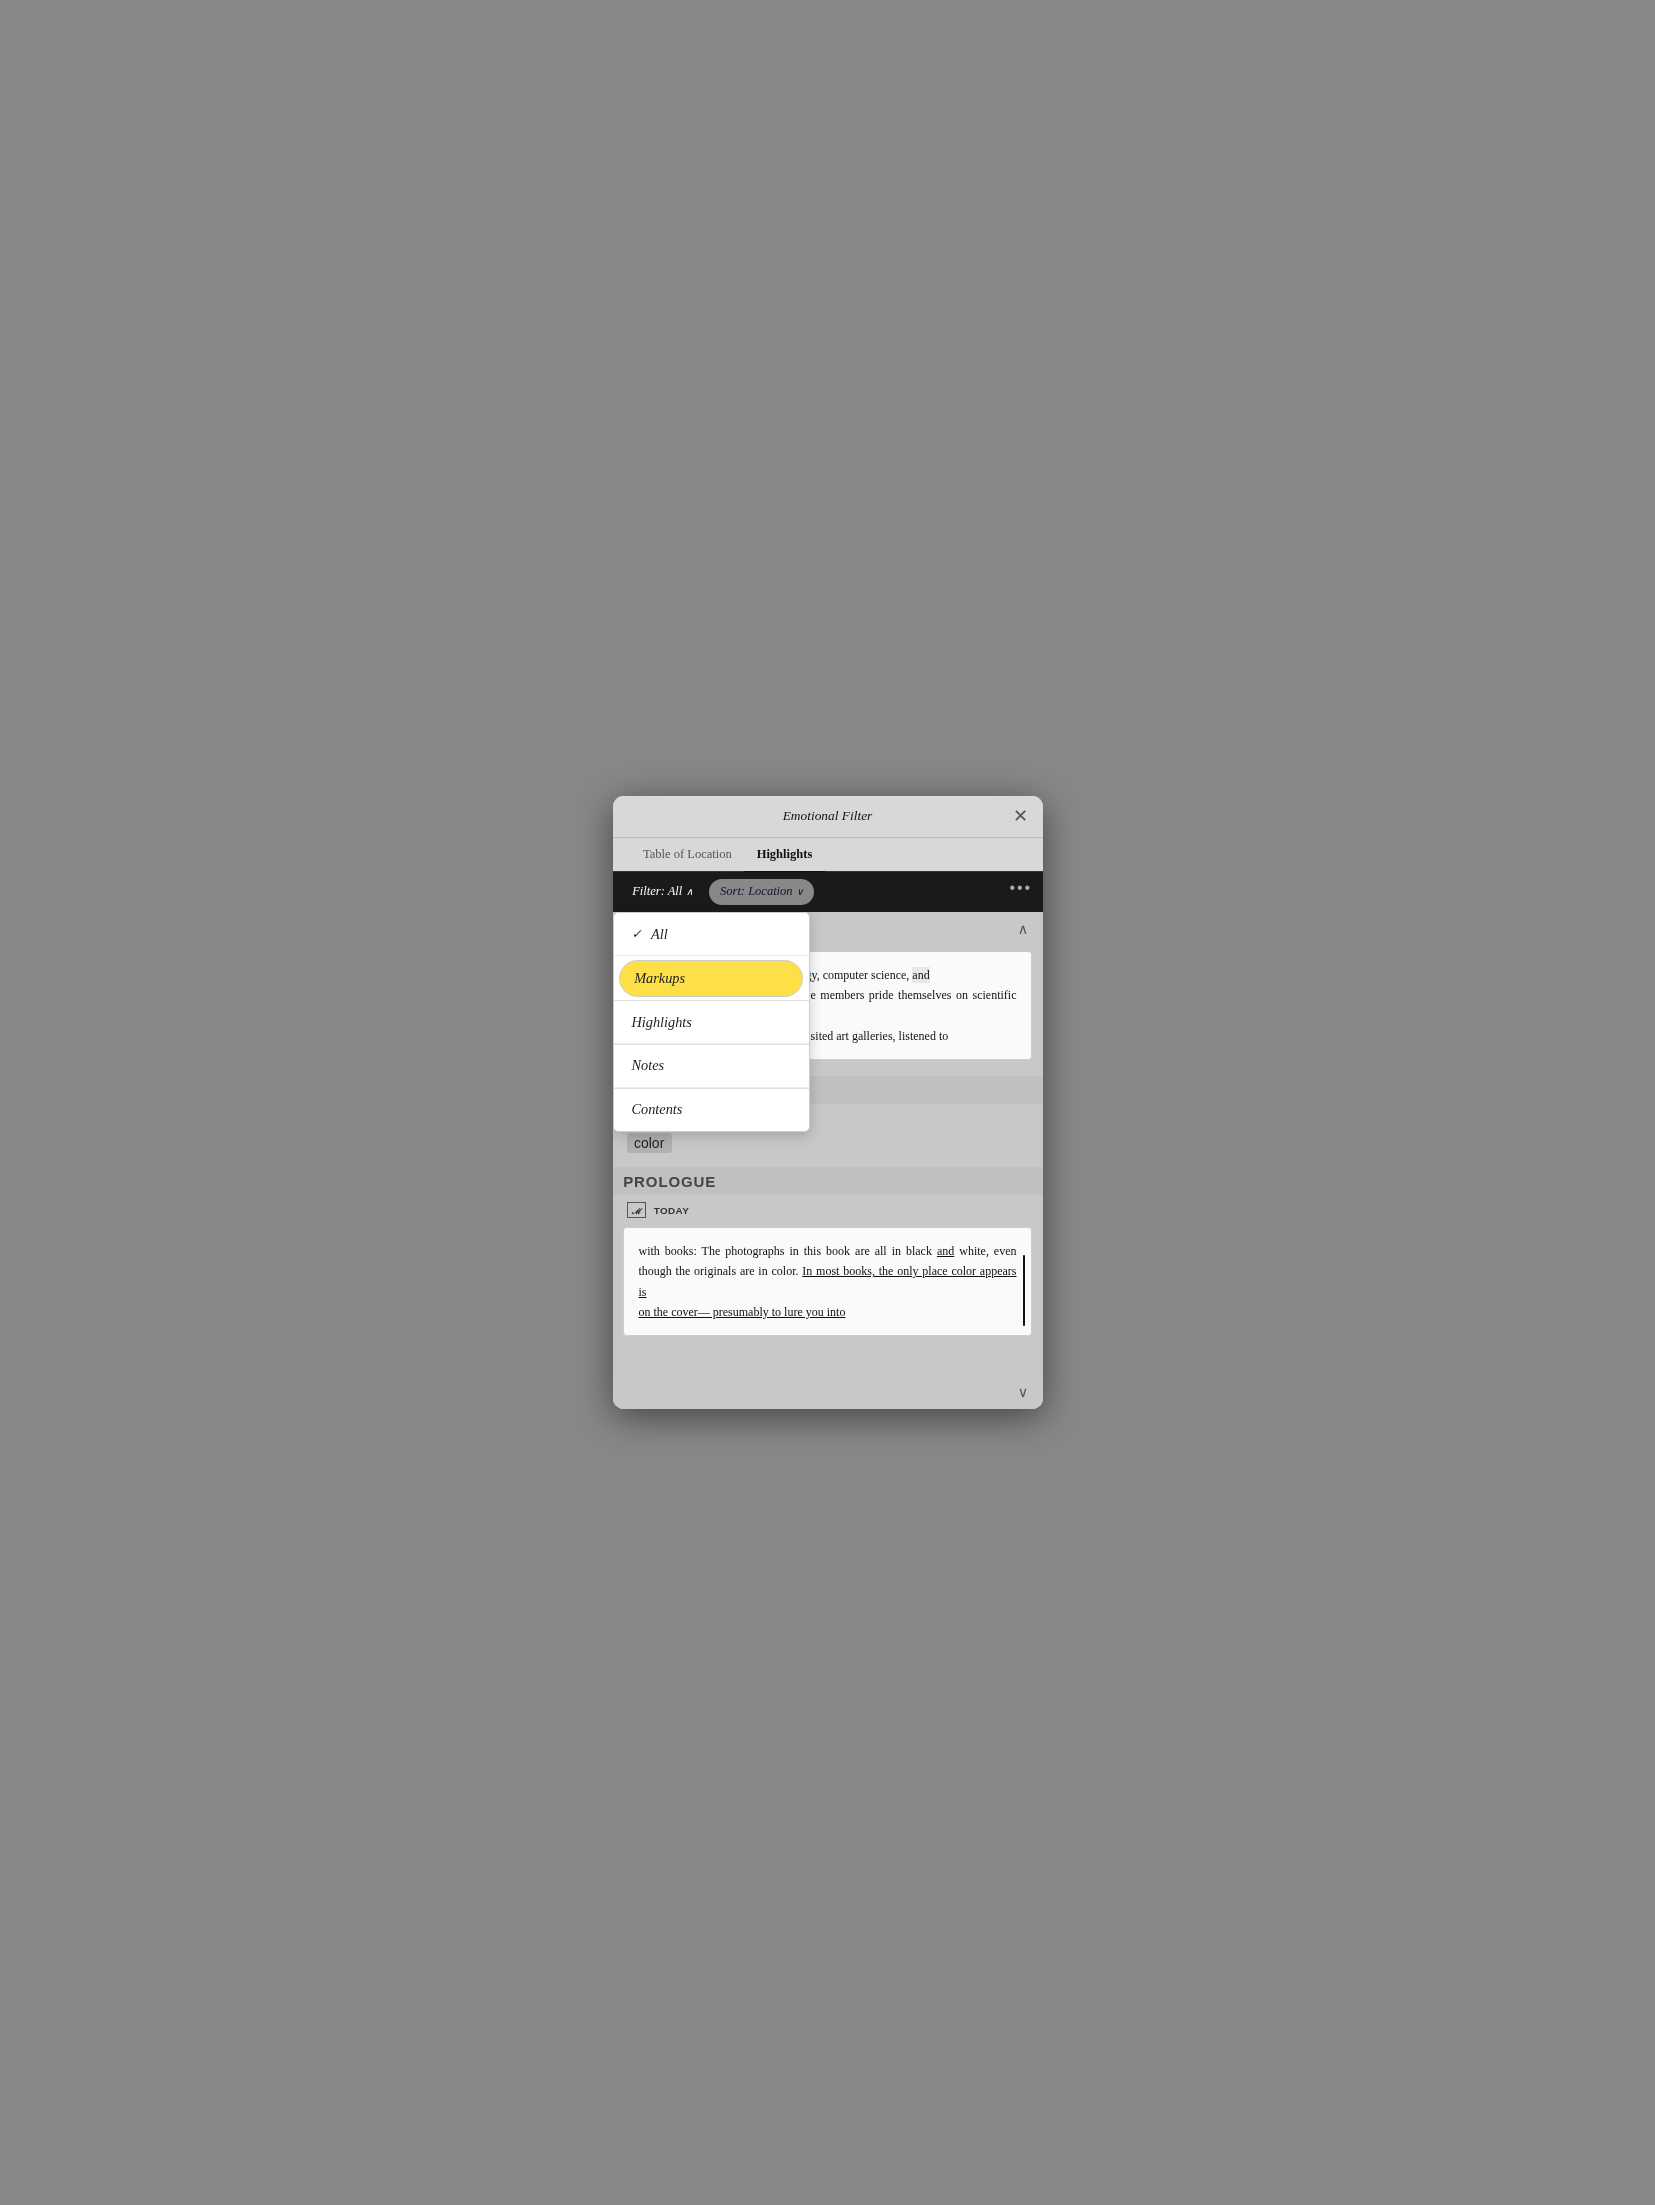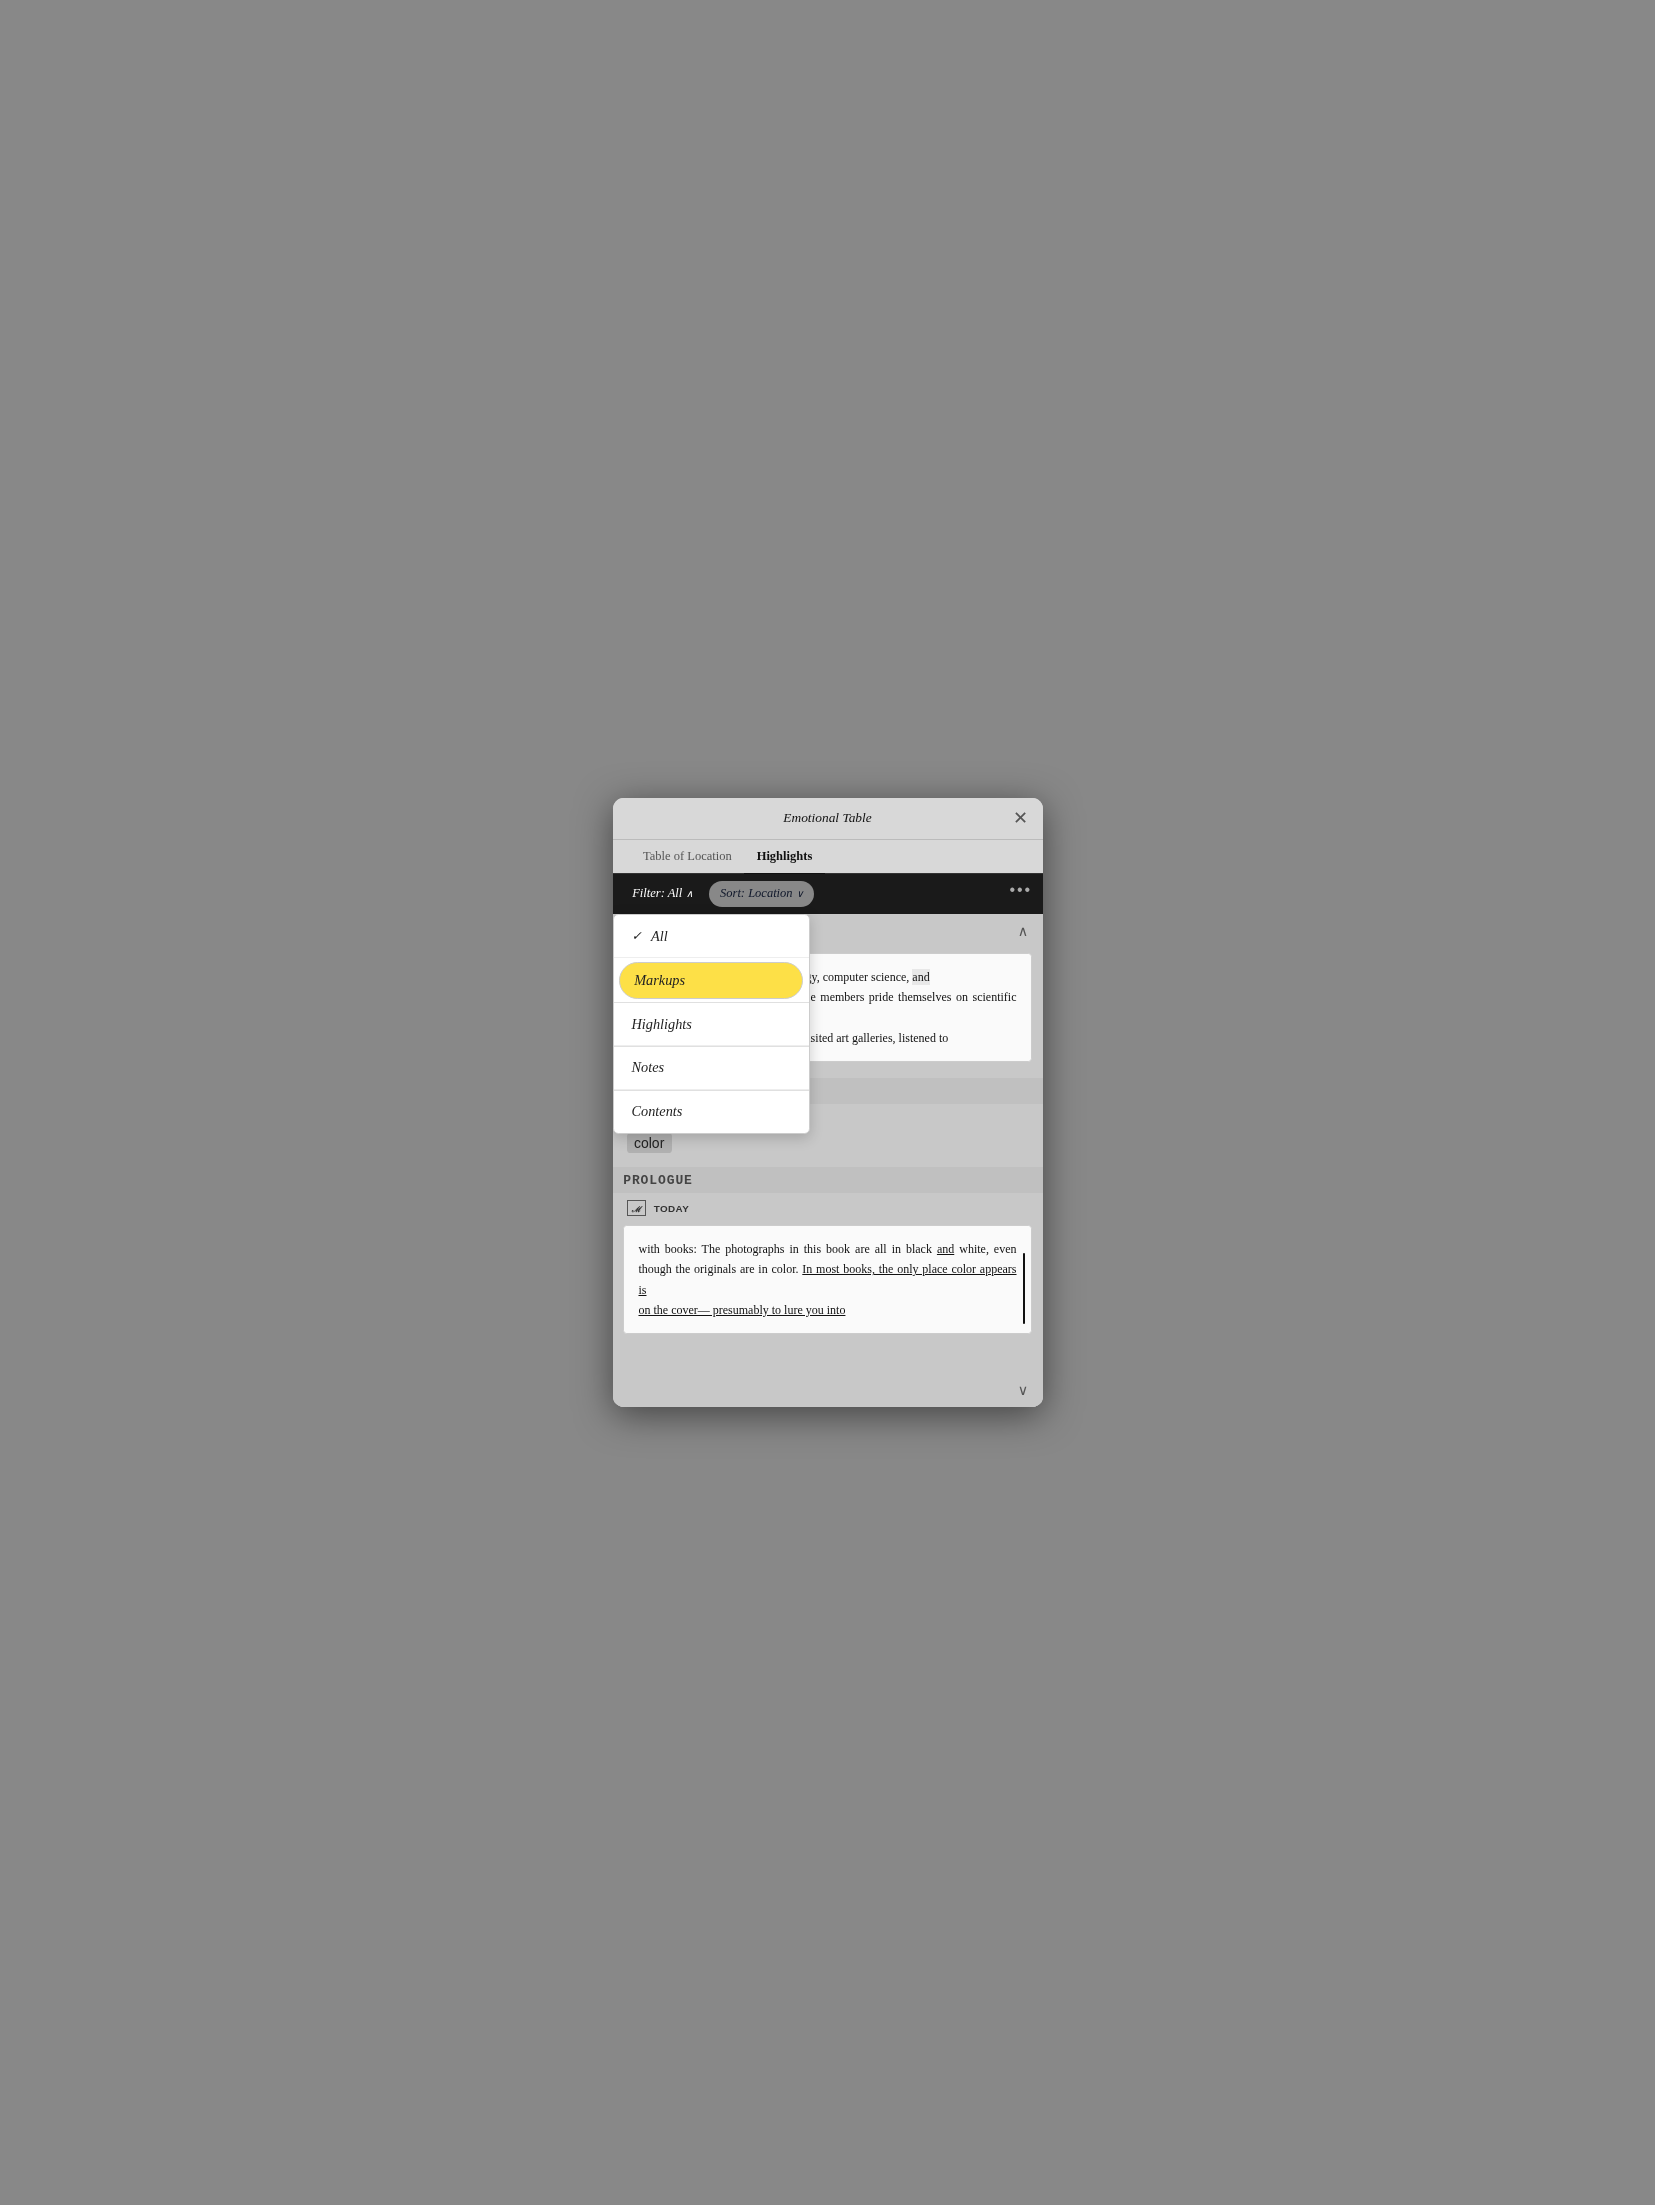--- a/index.html
+++ b/index.html
@@ -172,22 +172,22 @@
       font-size: 14.3px;
       color: #555;
       cursor: pointer;
     }
     
     .entry-area {
       background: #c8c8c8;
       padding: 0 10.7px 7.2px 10.7px;
     }
     .chapter-label {
-      font-family: Liberation Mono, monospace;
-      font-size: 13px;
+      font-family: Liberation Sans, sans-serif;
+      font-size: 15px;
       font-weight: bold;
       letter-spacing: 0.9px;
       color: #444;
       background: #c0c0c0;
       padding: 5.4px 10.7px;
     }
     .annotation-date-row {
       display: flex;
       align-items: center;
       gap: 7.2px;
@@ -250,21 +250,21 @@
       padding: 5.4px 14.3px 9px 14.3px;
       background: #c8c8c8;
     }
   </style>
 </head>
 <body>
 
 <div class="window">
 
   <div class="titlebar">
-    <span class="titlebar-title">Emotional Table</span>
+    <span class="titlebar-title">Emotional Filter</span>
     <span class="close-btn">✕</span>
   </div>
 
   <div class="tabbar">
     <div class="tab">Table of Location</div>
     <div class="tab active">Highlights</div>
   </div>
 
   <div class="toolbar-wrapper">
     <div class="toolbar">

